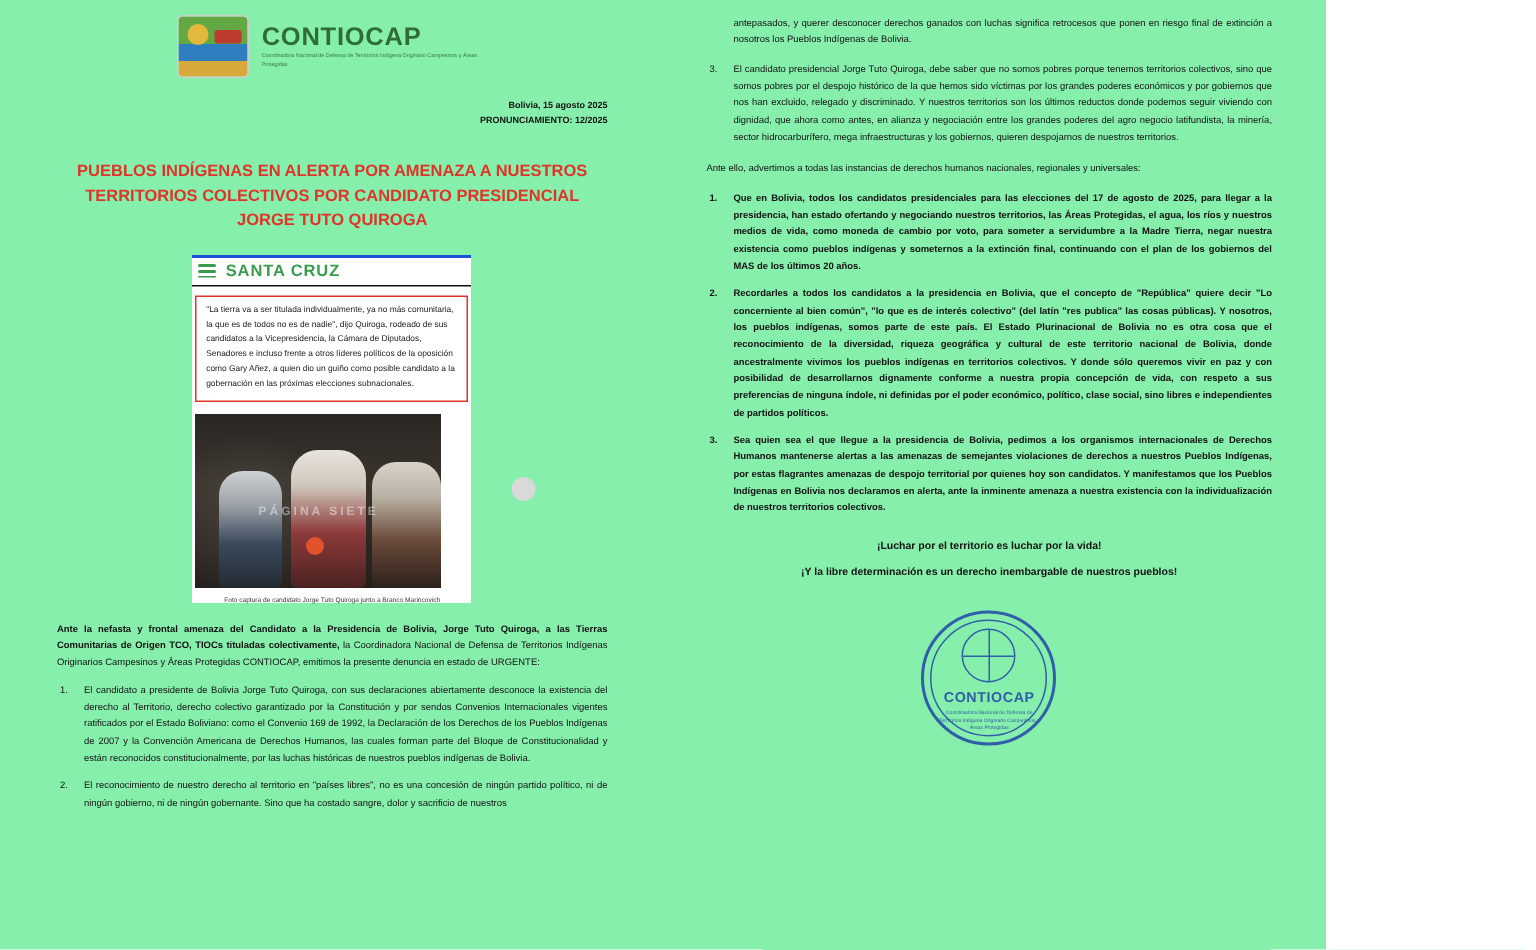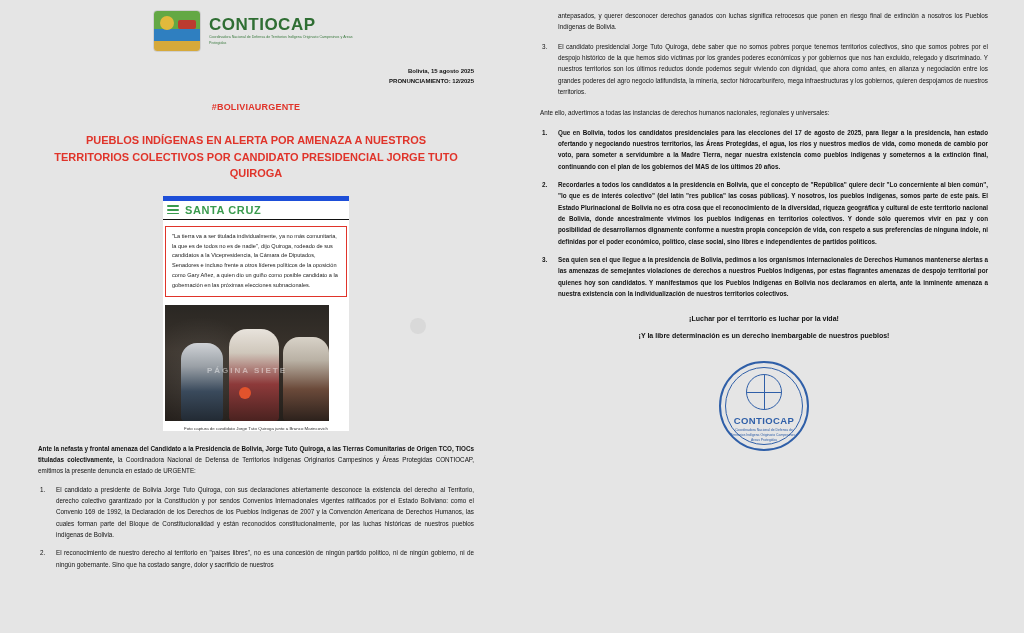--- a/index.html
+++ b/index.html
@@ -8,23 +8,23 @@
     background: #ffffff;
   }
   body {
     width: 1024px;
     height: 633px;
     font-family: "Liberation Sans", sans-serif;
     overflow: hidden;
   }
   .page {
     position: relative;
-    width: 1024px;
+    width: 884px;
     height: 633px;
-    background: #e5e5e5;
+    background: #86efac;
     display: flex;
   }
   .col {
     position: relative;
     box-sizing: border-box;
   }
   .col-left {
     width: 512px;
     height: 633px;
     padding: 6px 38px 0 38px;
@@ -113,21 +113,21 @@
     padding: 0 10px;
   }
 
   
   .clip {
     margin: 14px auto 0 auto;
     width: 186px;
     background: #fff;
   }
   .clip-head {
-    border-top: 5px solid #1d4ed8;
+    border-top: 2px solid #1d4ed8;
     border-bottom: 1px solid #111;
     display: flex;
     align-items: center;
     gap: 6px;
     padding: 3px 4px;
   }
   .burger {
     width: 12px;
     display: flex;
     flex-direction: column;
@@ -351,21 +351,20 @@
         <div class="logo-title">CONTIOCAP</div>
         <div class="logo-sub">Coordinadora Nacional de Defensa de Territorios Indígena Originario Campesinos y Áreas Protegidas</div>
       </div>
     </div>
 
     <div class="doc-meta">
       <div>Bolivia, 15 agosto 2025</div>
       <div>PRONUNCIAMIENTO: 12/2025</div>
     </div>
 
-    <div class="hashtag">#BOLIVIAURGENTE</div>
     <div class="headline">PUEBLOS INDÍGENAS EN ALERTA POR AMENAZA A NUESTROS TERRITORIOS COLECTIVOS POR CANDIDATO PRESIDENCIAL JORGE TUTO QUIROGA</div>
 
     <div class="clip">
       <div class="clip-head">
         <span class="burger">
             <i></i>
             <i></i>
             <i></i>
           </span>
         <span class="clip-brand">SANTA CRUZ</span>

